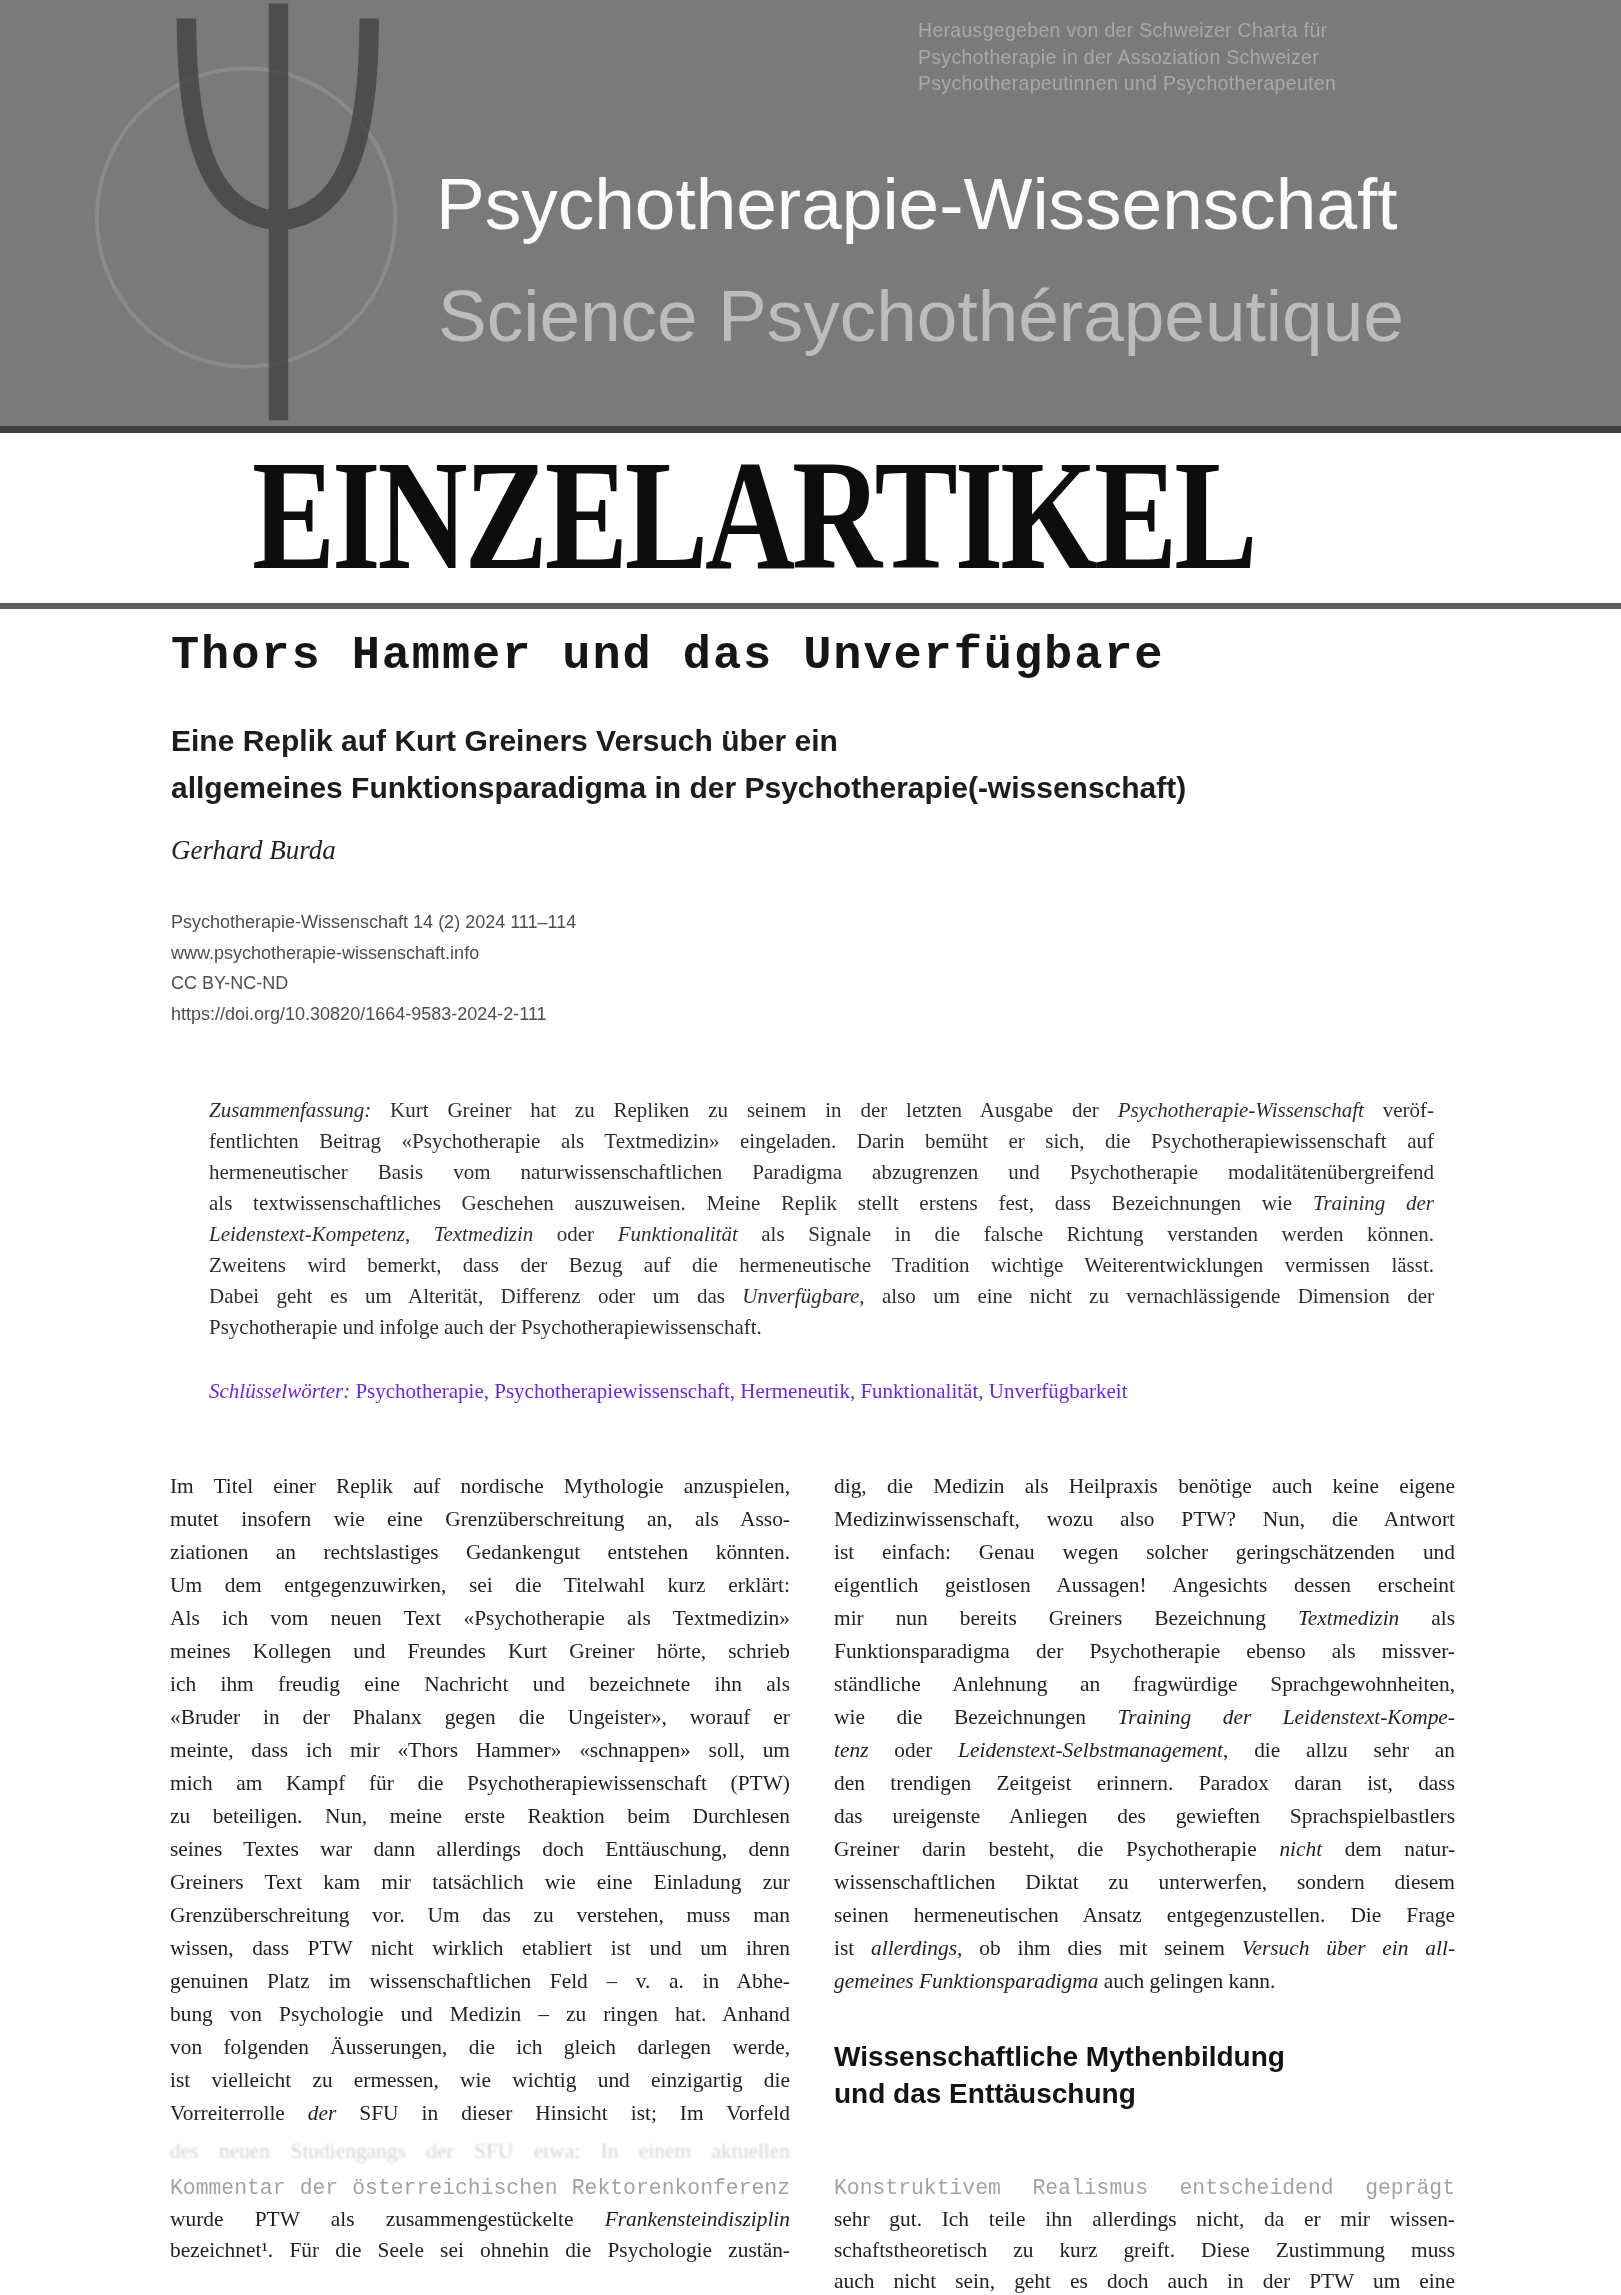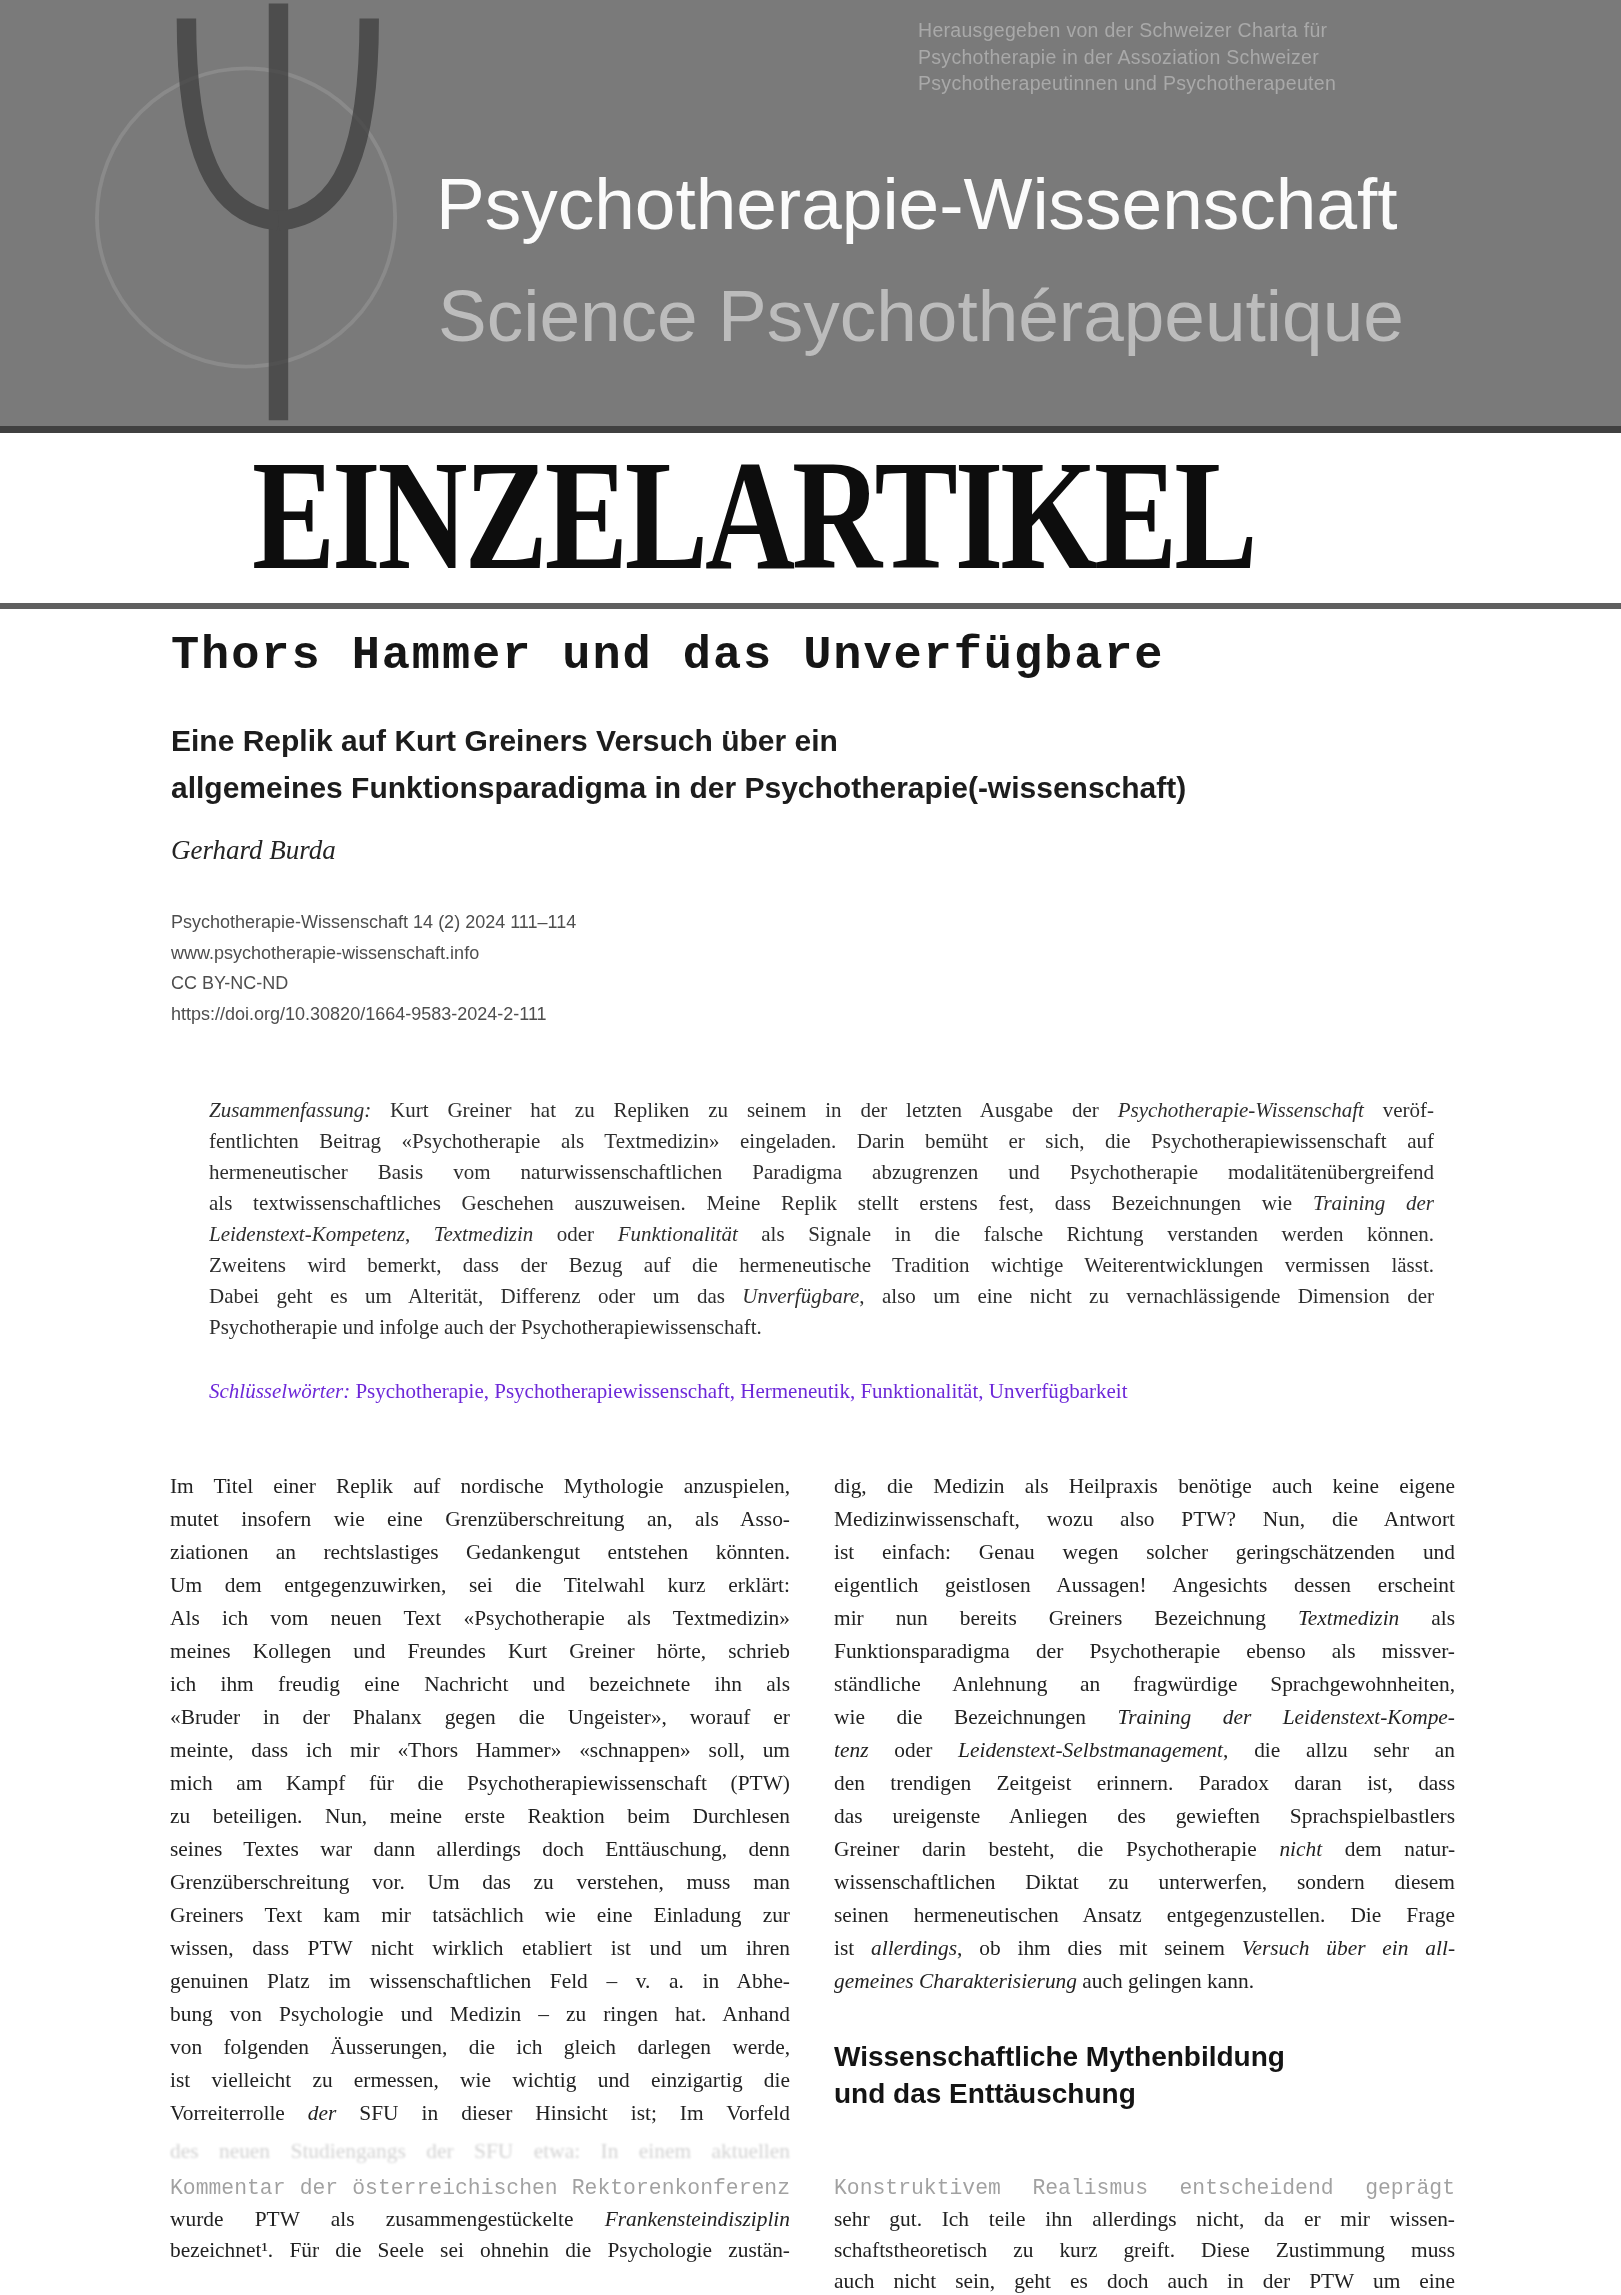--- a/index.html
+++ b/index.html
@@ -134,22 +134,22 @@
       <div class="ln">ziationen an rechtslastiges Gedankengut entstehen könnten.</div>
       <div class="ln">Um dem entgegenzuwirken, sei die Titelwahl kurz erklärt:</div>
       <div class="ln">Als ich vom neuen Text «Psychotherapie als Textmedizin»</div>
       <div class="ln">meines Kollegen und Freundes Kurt Greiner hörte, schrieb</div>
       <div class="ln">ich ihm freudig eine Nachricht und bezeichnete ihn als</div>
       <div class="ln">«Bruder in der Phalanx gegen die Ungeister», worauf er</div>
       <div class="ln">meinte, dass ich mir «Thors Hammer» «schnappen» soll, um</div>
       <div class="ln">mich am Kampf für die Psychotherapiewissenschaft (PTW)</div>
       <div class="ln">zu beteiligen. Nun, meine erste Reaktion beim Durchlesen</div>
       <div class="ln">seines Textes war dann allerdings doch Enttäuschung, denn</div>
+      <div class="ln">Greiners Text kam mir tatsächlich wie eine Einladung zur</div>
       <div class="ln">Grenzüberschreitung vor. Um das zu verstehen, muss man</div>
-      <div class="ln">Greiners Text kam mir tatsächlich wie eine Einladung zur</div>
       <div class="ln">wissen, dass PTW nicht wirklich etabliert ist und um ihren</div>
       <div class="ln">genuinen Platz im wissenschaftlichen Feld – v. a. in Abhe-</div>
       <div class="ln">bung von Psychologie und Medizin – zu ringen hat. Anhand</div>
       <div class="ln">von folgenden Äusserungen, die ich gleich darlegen werde,</div>
       <div class="ln">ist vielleicht zu ermessen, wie wichtig und einzigartig die</div>
       <div class="ln">Vorreiterrolle <i>der</i> SFU in dieser Hinsicht ist; Im Vorfeld</div>
     </div>
   <div class="faded-line">des neuen Studiengangs der SFU etwa: In einem aktuellen</div>
 
   <div class="colR lines noj-last">
@@ -161,21 +161,21 @@
       <div class="ln">Funktionsparadigma der Psychotherapie ebenso als missver-</div>
       <div class="ln">ständliche Anlehnung an fragwürdige Sprachgewohnheiten,</div>
       <div class="ln">wie die Bezeichnungen <i>Training der Leidenstext-Kompe-</i></div>
       <div class="ln"><i>tenz</i> oder <i>Leidenstext-Selbstmanagement</i>, die allzu sehr an</div>
       <div class="ln">den trendigen Zeitgeist erinnern. Paradox daran ist, dass</div>
       <div class="ln">das ureigenste Anliegen des gewieften Sprachspielbastlers</div>
       <div class="ln">Greiner darin besteht, die Psychotherapie <i>nicht</i> dem natur-</div>
       <div class="ln">wissenschaftlichen Diktat zu unterwerfen, sondern diesem</div>
       <div class="ln">seinen hermeneutischen Ansatz entgegenzustellen. Die Frage</div>
       <div class="ln">ist <i>allerdings</i>, ob ihm dies mit seinem <i>Versuch über ein all-</i></div>
-      <div class="ln"><i>gemeines Charakterisierung</i> auch gelingen kann.</div>
+      <div class="ln"><i>gemeines Funktionsparadigma</i> auch gelingen kann.</div>
     </div>
   <div class="heading plain lines">
       <div class="ln">Wissenschaftliche Mythenbildung</div>
       <div class="ln">und das Enttäuschung</div>
     </div>
 
   <div class="botL lines fade-first">
       <div class="ln">Kommentar der österreichischen Rektorenkonferenz (!)</div>
       <div class="ln">wurde PTW als zusammengestückelte <i>Frankensteindisziplin</i></div>
       <div class="ln">bezeichnet¹. Für die Seele sei ohnehin die Psychologie zustän-</div>

